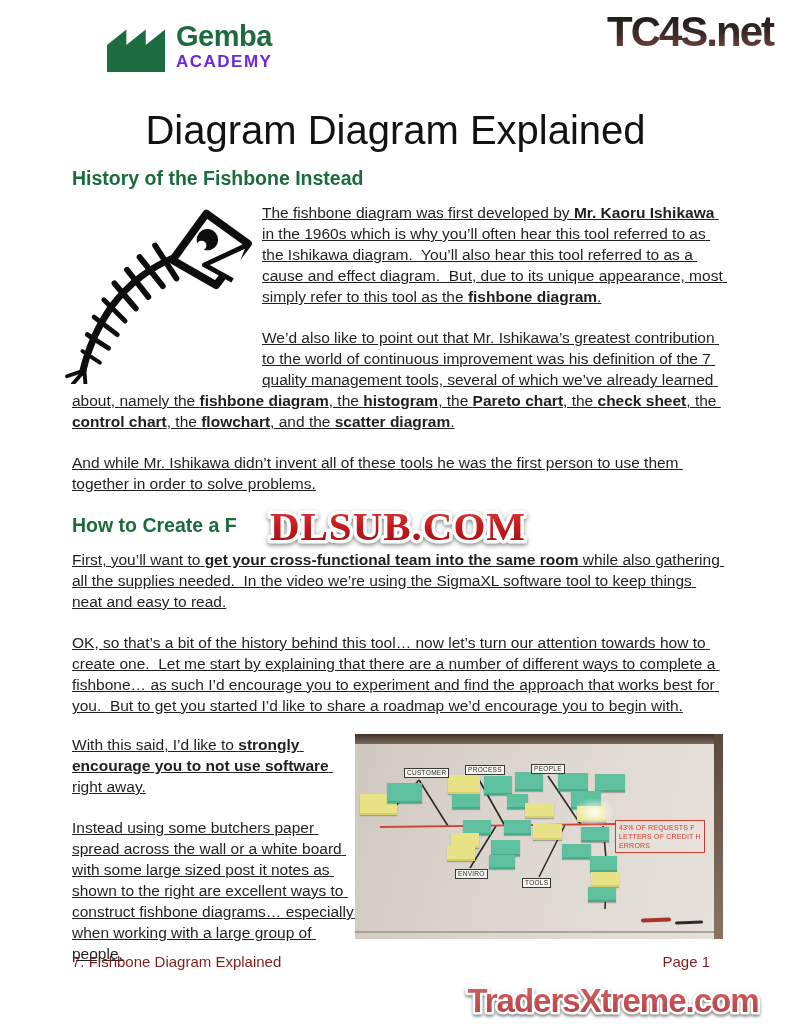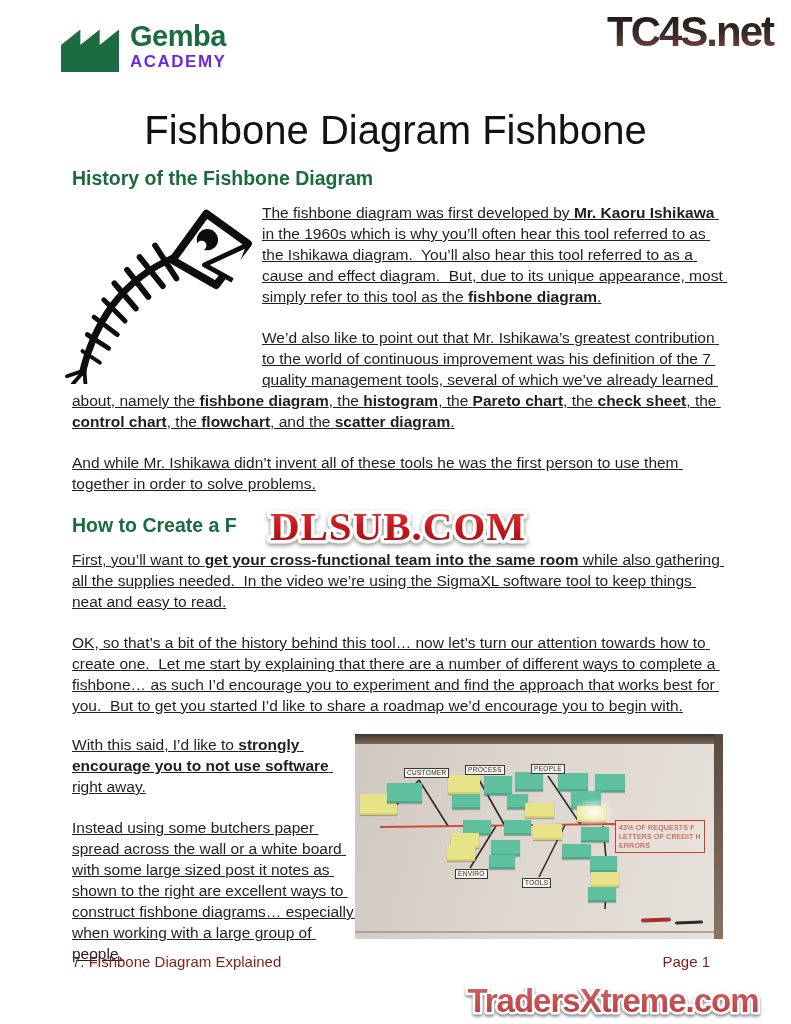--- a/index.html
+++ b/index.html
@@ -1,20 +1,20 @@
 <!DOCTYPE html>
 <html><head>
 <meta charset="utf-8">
 <style>
   html,body{margin:0;padding:0;background:#fff;}
   .page{position:relative;width:791px;height:1024px;background:#fff;overflow:hidden;
         font-family:"Liberation Sans",sans-serif;color:#1f1f1f;}
 
   
-  .hdr{display:flex;justify-content:space-between;align-items:flex-start;padding:16px 2px 0 58px;height:62px;}
+  .hdr{display:flex;justify-content:space-between;align-items:flex-start;padding:16px 2px 0 104px;height:62px;}
   .logo{display:flex;align-items:flex-start;gap:6px;}
   .logo-txt{display:flex;flex-direction:column;line-height:1;margin-top:6px;}
   .logo-name{font-size:29px;font-weight:bold;color:#1d6b40;letter-spacing:-0.5px;}
   .logo-sub{font-size:17px;font-weight:bold;color:#6d28d9;letter-spacing:1.5px;margin-top:2px;}
 
   
   h1{margin:30px 0 14px 0;text-align:center;font-size:40px;font-weight:400;color:#121212;letter-spacing:0;}
   .content{padding:0 68px 0 72px;}
   h2{margin:14px 0 12px 0;font-size:19.5px;font-weight:bold;color:#1a6b3d;}
 
@@ -78,25 +78,25 @@
             <stop offset="0" stop-color="#141414"></stop>
             <stop offset="0.55" stop-color="#3a2b28"></stop>
             <stop offset="1" stop-color="#8a4a44"></stop>
           </linearGradient>
         </defs>
         <text x="99" y="42" text-anchor="middle" font-family="Liberation Sans, sans-serif" font-size="42" font-weight="bold" letter-spacing="-2" fill="url(#tcg)">TC4S.net</text>
       </svg>
     </div>
   </div>
 
-  <h1>Fishbone Diagram Fishbone</h1>
+  <h1>Diagram Diagram Explained</h1>
 
   <div class="content">
 
-    <h2>History of the Fishbone Diagram</h2>
+    <h2>History of the Fishbone Instead</h2>
 
     <div class="history">
       <svg class="fish" viewBox="0 0 200 190">
         <g stroke="#0d0d0d" stroke-linecap="round" fill="none">
           <line x1="97" y1="47" x2="119" y2="81" stroke-width="6"></line>
           <line x1="81" y1="59" x2="105" y2="89" stroke-width="6"></line>
           <line x1="68" y1="72" x2="90" y2="100" stroke-width="6"></line>
           <line x1="55" y1="86" x2="77" y2="112" stroke-width="6"></line>
           <line x1="44" y1="103" x2="66" y2="125" stroke-width="5"></line>
           <line x1="34" y1="121" x2="58" y2="139" stroke-width="5"></line>

